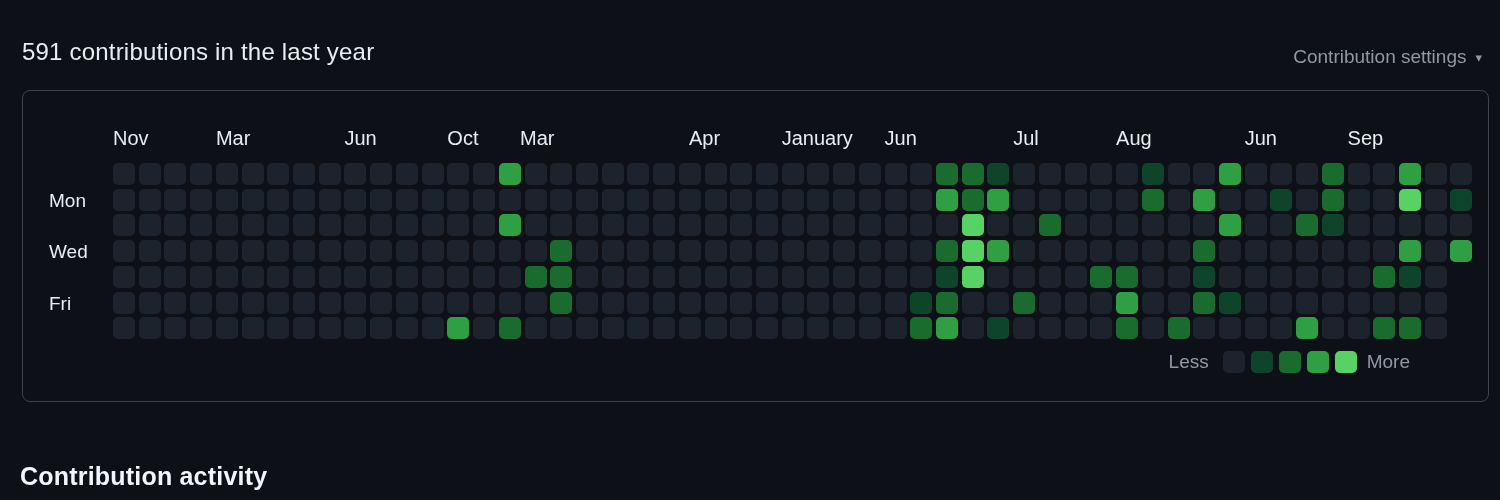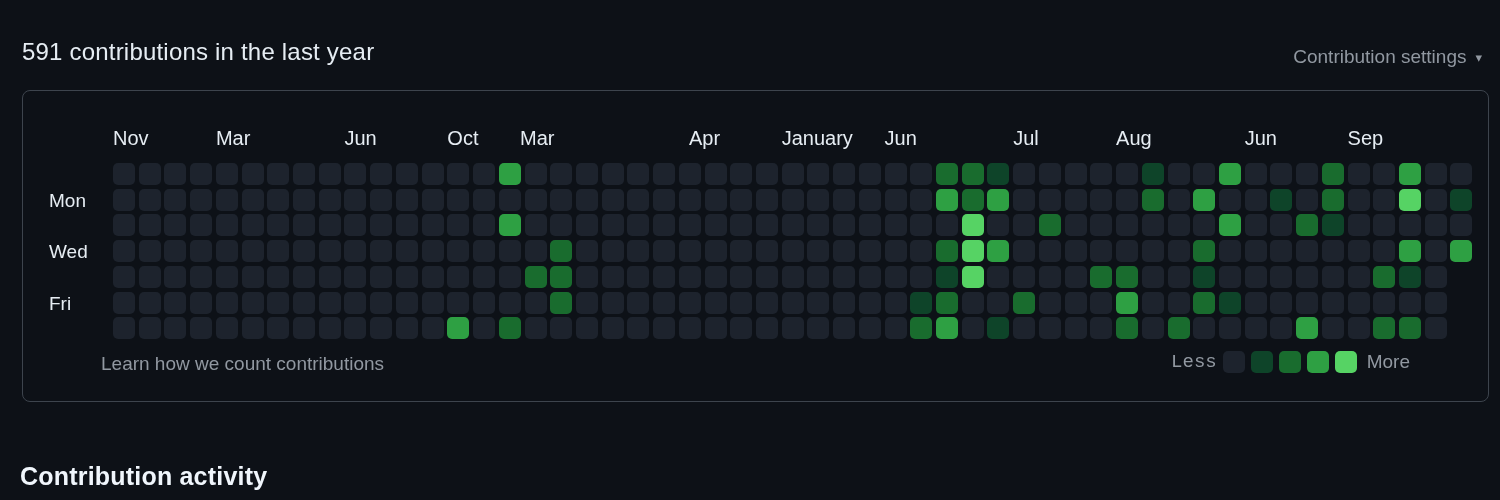--- a/index.html
+++ b/index.html
@@ -43,21 +43,21 @@
   .graph-footer-link {
     position: absolute; left: 78px; top: 262px;
     font-size: 19px; color: #9198a1; text-decoration: none;
     cursor: pointer;
   }
   .legend {
     position: absolute; right: 78px; top: 260px;
     display: flex; align-items: center; gap: 6px;
   }
   .legend .legend-text { font-size: 19px; color: #9198a1; }
-  .legend .legend-text.less { margin-right: 0; font-family: Liberation Mono, monospace; }
+  .legend .legend-text.less { margin-right: 8px; }
   .legend .legend-text.more { margin-left: 4px; }
   .legend .swatch { width: 22px; height: 22px; border-radius: 5px; }
   .activity-heading {
     position: absolute; left: 20px; top: 462px;
     font-size: 25px; font-weight: 700; color: #f0f6fc;
     letter-spacing: 0.2px;
   }
 </style>
 </head>
 <body>
@@ -452,21 +452,20 @@
       <div class="cell" style="left: 1401.72px; top: 123.44px; background: rgb(29, 35, 45);"></div>
       <div class="cell" style="left: 1401.72px; top: 149.16px; background: rgb(29, 35, 45);"></div>
       <div class="cell" style="left: 1401.72px; top: 174.88px; background: rgb(29, 35, 45);"></div>
       <div class="cell" style="left: 1401.72px; top: 200.6px; background: rgb(29, 35, 45);"></div>
       <div class="cell" style="left: 1401.72px; top: 226.32px; background: rgb(29, 35, 45);"></div>
       <div class="cell" style="left: 1427.44px; top: 72px; background: rgb(29, 35, 45);"></div>
       <div class="cell" style="left: 1427.44px; top: 97.72px; background: rgb(14, 68, 41);"></div>
       <div class="cell" style="left: 1427.44px; top: 123.44px; background: rgb(29, 35, 45);"></div>
       <div class="cell" style="left: 1427.44px; top: 149.16px; background: rgb(46, 160, 67);"></div>
     </div>
-  <a class="graph-footer-link">Learn how we count contributions</a>
   <div class="legend">
     <span class="legend-text less">Less</span>
     <span id="legend-swatches" style="display:flex;gap:6px;">
         <span class="swatch" style="background: rgb(29, 35, 45);"></span>
         <span class="swatch" style="background: rgb(14, 68, 41);"></span>
         <span class="swatch" style="background: rgb(25, 108, 46);"></span>
         <span class="swatch" style="background: rgb(46, 160, 67);"></span>
         <span class="swatch" style="background: rgb(86, 211, 100);"></span>
       </span>
     <span class="legend-text more">More</span>

